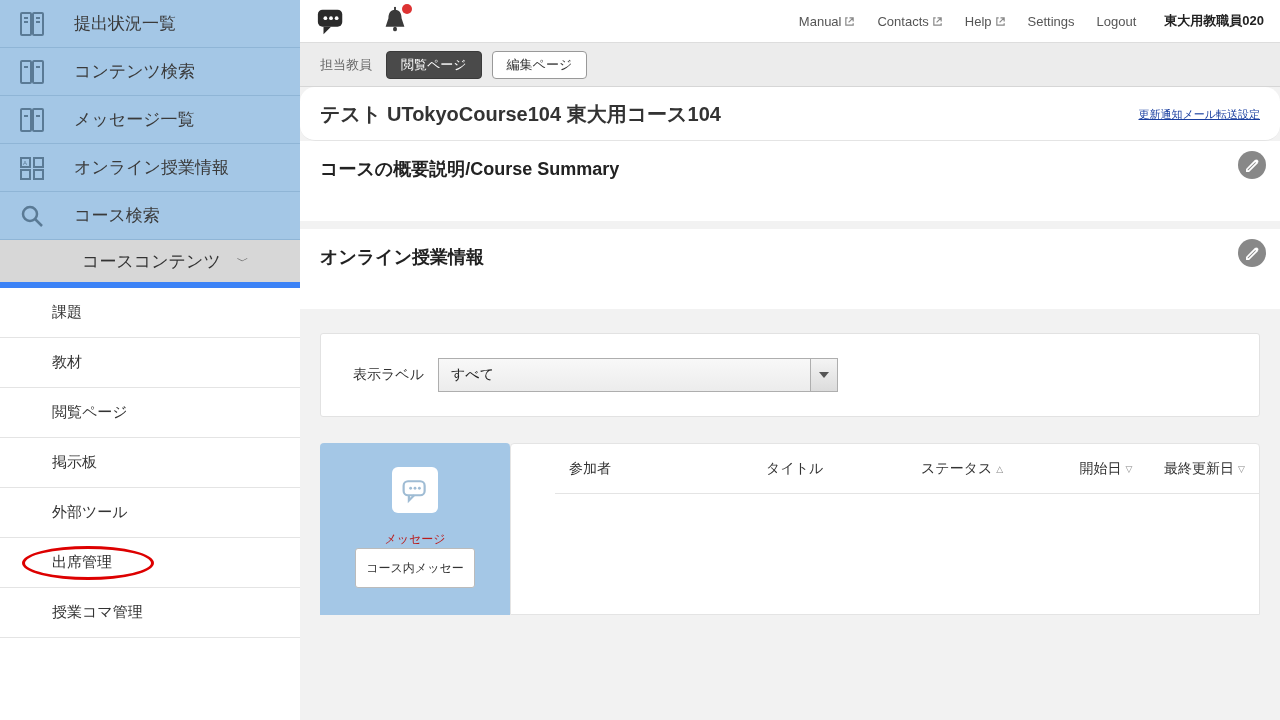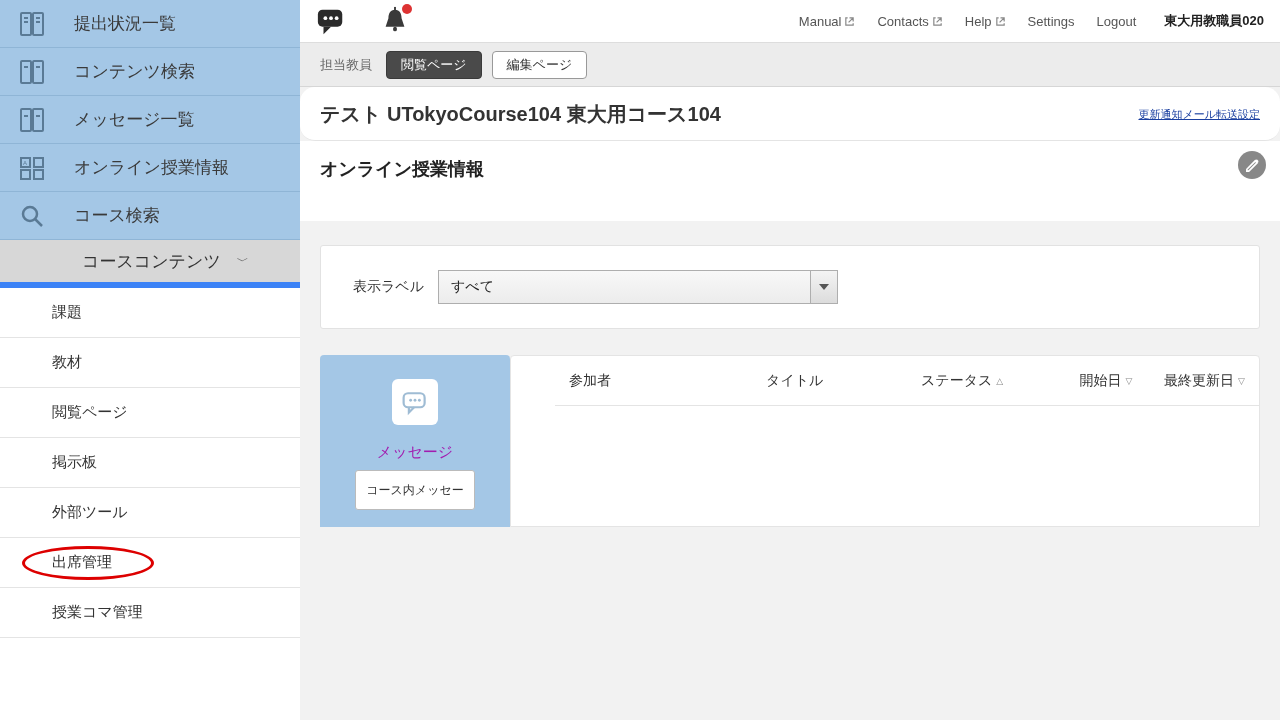--- a/index.html
+++ b/index.html
@@ -37,21 +37,21 @@
 .section-h { font-size:18px; font-weight:700; color:#222; }
 .pencil { position:absolute; top:10px; right:14px; width:28px; height:28px; background:#888; border-radius:50%; display:flex; align-items:center; justify-content:center; cursor:pointer; }
 .filter-box { background:#fff; margin:24px 20px 0; border:1px solid #e2e2e2; border-radius:3px; padding:24px 32px; display:flex; align-items:center; gap:14px; }
 .filter-lbl { font-size:14px; color:#333; }
 .select-wrap { display:flex; width:400px; height:34px; }
 .select-body { flex:1; border:1px solid #aeaeae; border-right:none; background:linear-gradient(#f8f8f8,#ececec); display:flex; align-items:center; padding:0 12px; font-size:14px; color:#222; }
 .select-btn { width:28px; border:1px solid #aeaeae; background:linear-gradient(#f4f4f4,#dcdcdc); display:flex; align-items:center; justify-content:center; cursor:pointer; }
 .bottom-row { display:flex; margin:26px 20px 0; gap:0; }
 .msg-card { width:190px; background:#a4c7e6; border-radius:4px 4px 0 0; padding:24px 0 10px; display:flex; flex-direction:column; align-items:center; }
 .msg-icon { width:46px; height:46px; background:#fff; border-radius:6px; display:flex; align-items:center; justify-content:center; margin-bottom:18px; }
-.msg-ttl { font-size:15px; color:#a21caf; margin-bottom:8px; }
+.msg-ttl { font-size:12px; color:#b91c1c; }
 .msg-btn { background:#fff; border:1px solid #bbb; border-radius:3px; height:40px; padding:0 10px; font-size:12px; display:flex; align-items:center; cursor:pointer; }
 .table-hdr { flex:1; background:#fff; border:1px solid #e4e4e4; border-radius:4px 4px 0 0;padding-left:44px; }
 .thr { display:flex; height:50px; align-items:center; border-bottom:1px solid #e4e4e4; font-size:14px; color:#333; }
 .thc { padding:0 14px; display:flex; align-items:center; gap:4px; }
 .sort-ic { font-size:9px; color:#888; }
 svg { display:block; }
 </style>
 </head>
 <body>
 
@@ -208,20 +208,28 @@
     </div>
 
     <div class="content">
       <div class="title-row">
         <span class="course-title">テスト UTokyoCourse104 東大用コース104</span>
         <a class="mail-link">更新通知メール転送設定</a>
       </div>
 
       <div id="sections">
           <div class="section-block">
+            <div class="section-h">コースの概要説明/Course Summary</div>
+            <div class="pencil">
+              <svg width="15" height="15" viewBox="0 0 16 16">
+                <path d="M2 14 L4 14 L13 5 L11 3 L2 12 Z M12 2 L14 4" stroke="#fff" stroke-width="1.8" fill="none"></path>
+              </svg>
+            </div>
+          </div>
+          <div class="section-block">
             <div class="section-h">オンライン授業情報</div>
             <div class="pencil">
               <svg width="15" height="15" viewBox="0 0 16 16">
                 <path d="M2 14 L4 14 L13 5 L11 3 L2 12 Z M12 2 L14 4" stroke="#fff" stroke-width="1.8" fill="none"></path>
               </svg>
             </div>
           </div>
         </div>
 
       <div class="filter-box">

